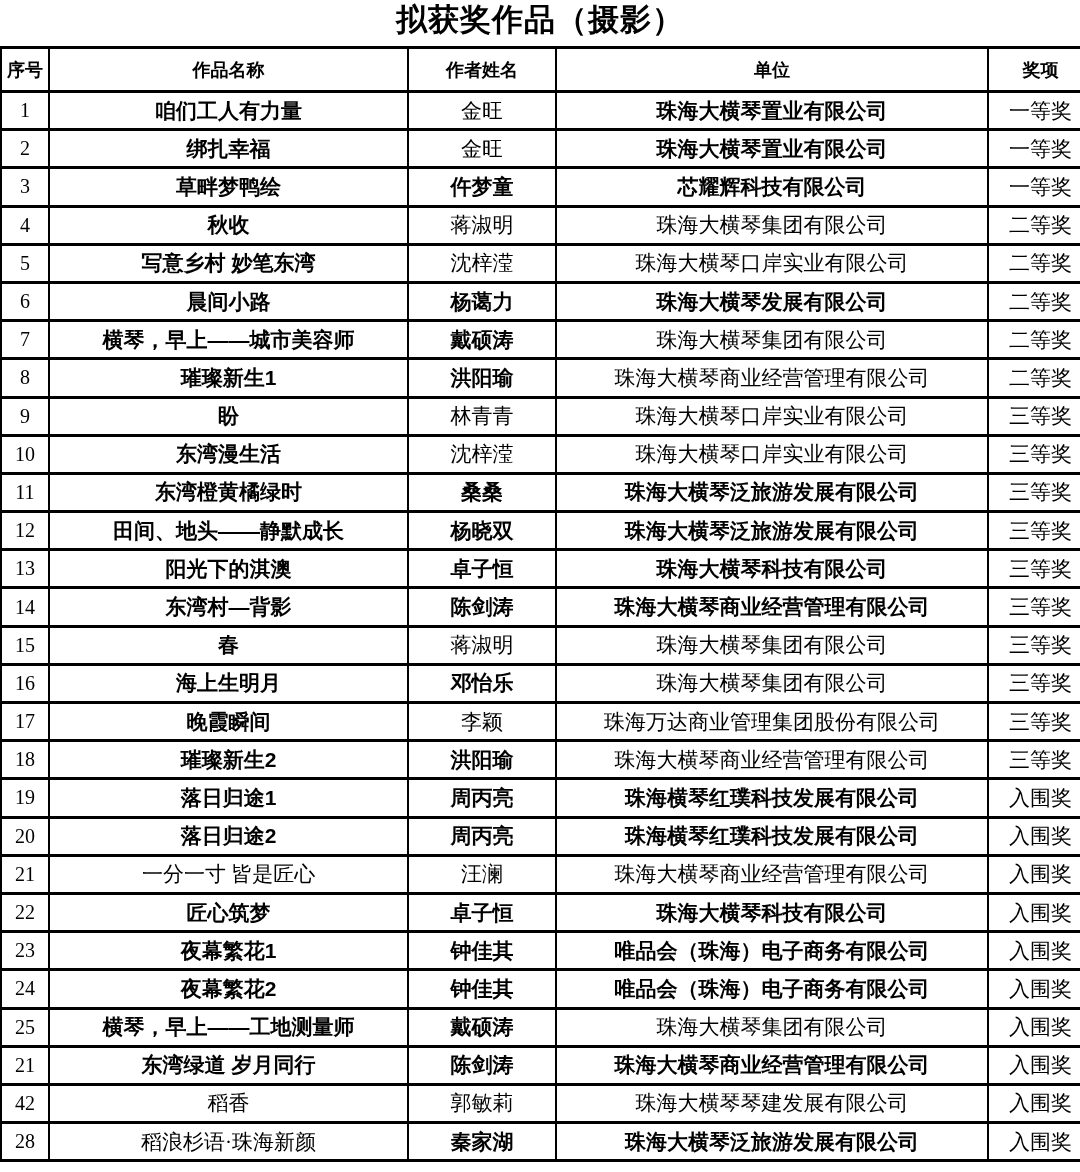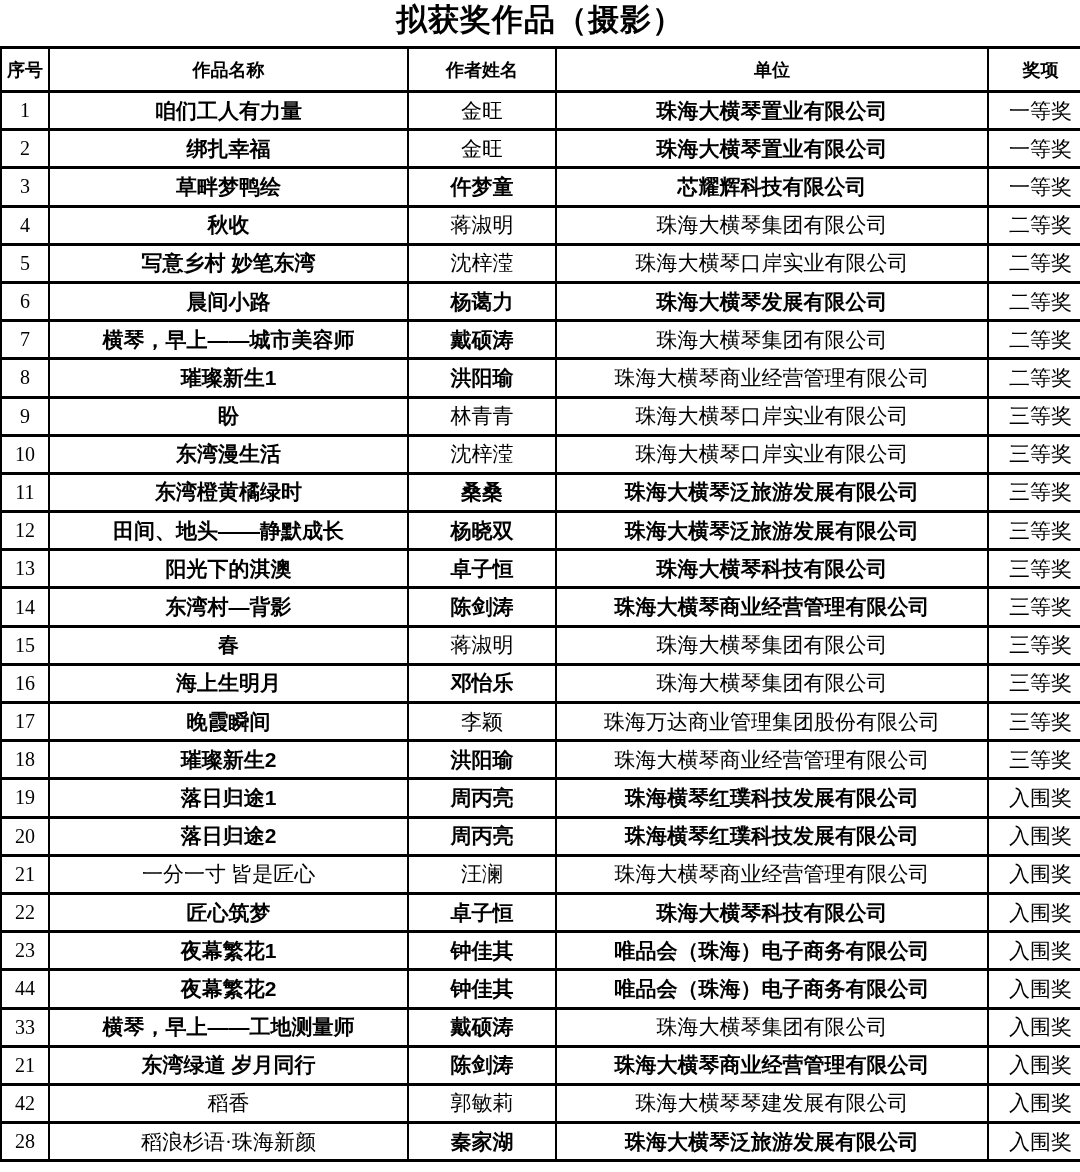--- a/index.html
+++ b/index.html
@@ -227,28 +227,28 @@
           <td class="f-song c-award">入围奖</td>
         </tr>
         <tr>
           <td class="f-song c-no">23</td>
           <td class="f-hei c-name">夜幕繁花1</td>
           <td class="f-hei c-author">钟佳其</td>
           <td class="f-hei c-unit">唯品会（珠海）电子商务有限公司</td>
           <td class="f-song c-award">入围奖</td>
         </tr>
         <tr>
-          <td class="f-song c-no">44</td>
+          <td class="f-song c-no">24</td>
           <td class="f-hei c-name">夜幕繁花2</td>
           <td class="f-hei c-author">钟佳其</td>
           <td class="f-hei c-unit">唯品会（珠海）电子商务有限公司</td>
           <td class="f-song c-award">入围奖</td>
         </tr>
         <tr>
-          <td class="f-song c-no">33</td>
+          <td class="f-song c-no">25</td>
           <td class="f-hei c-name">横琴，早上——工地测量师</td>
           <td class="f-hei c-author">戴硕涛</td>
           <td class="f-song c-unit">珠海大横琴集团有限公司</td>
           <td class="f-song c-award">入围奖</td>
         </tr>
         <tr>
           <td class="f-song c-no">21</td>
           <td class="f-hei c-name">东湾绿道 岁月同行</td>
           <td class="f-hei c-author">陈剑涛</td>
           <td class="f-hei c-unit">珠海大横琴商业经营管理有限公司</td>

